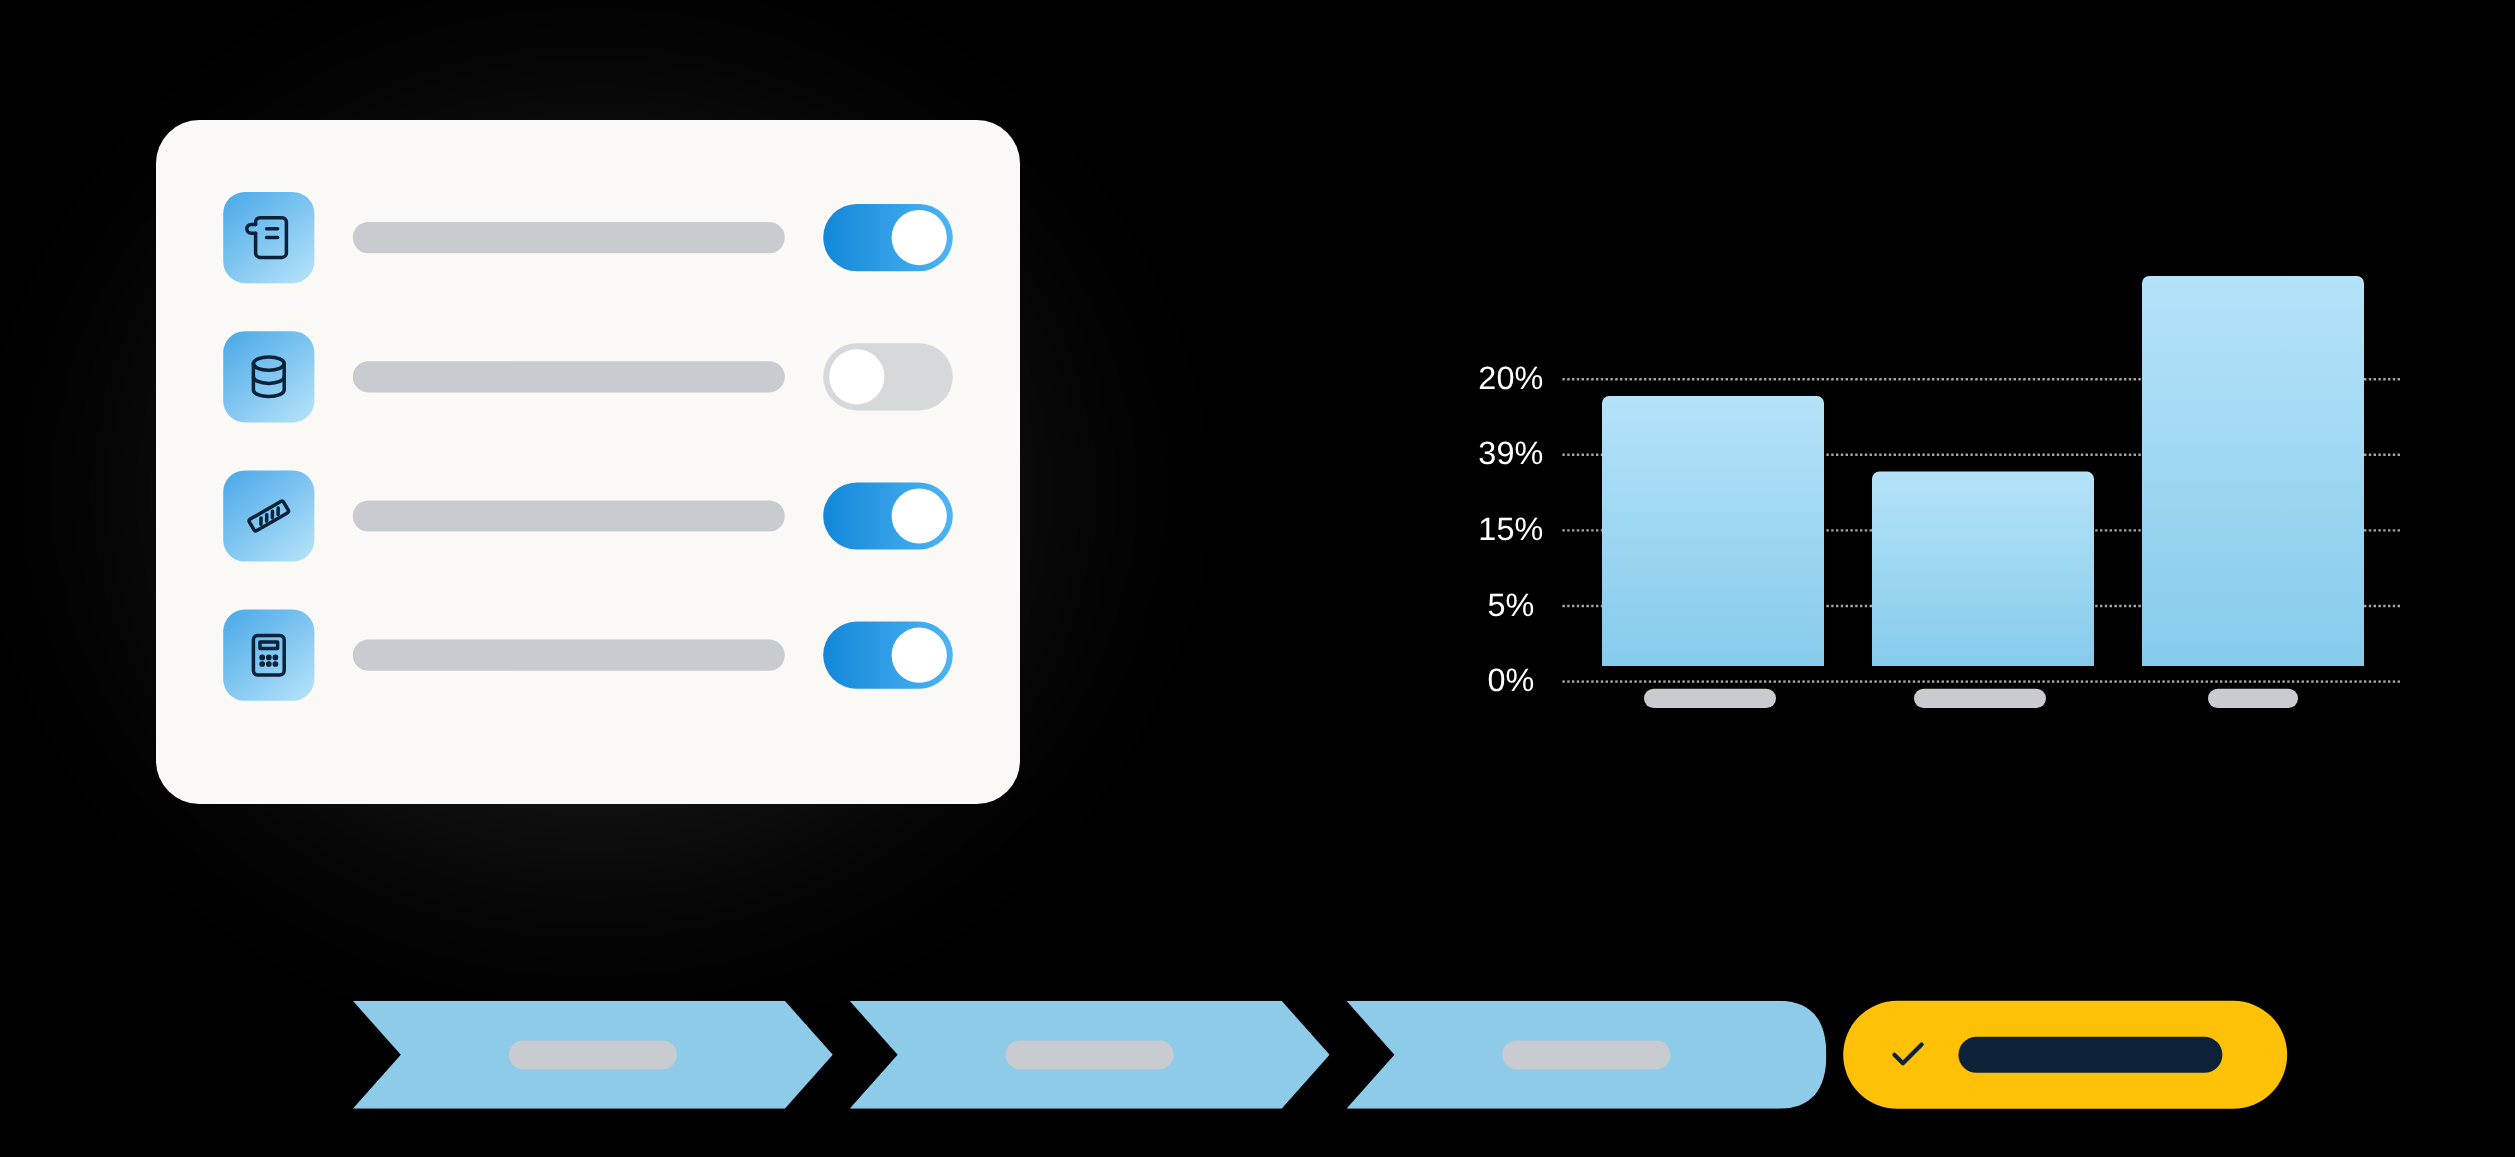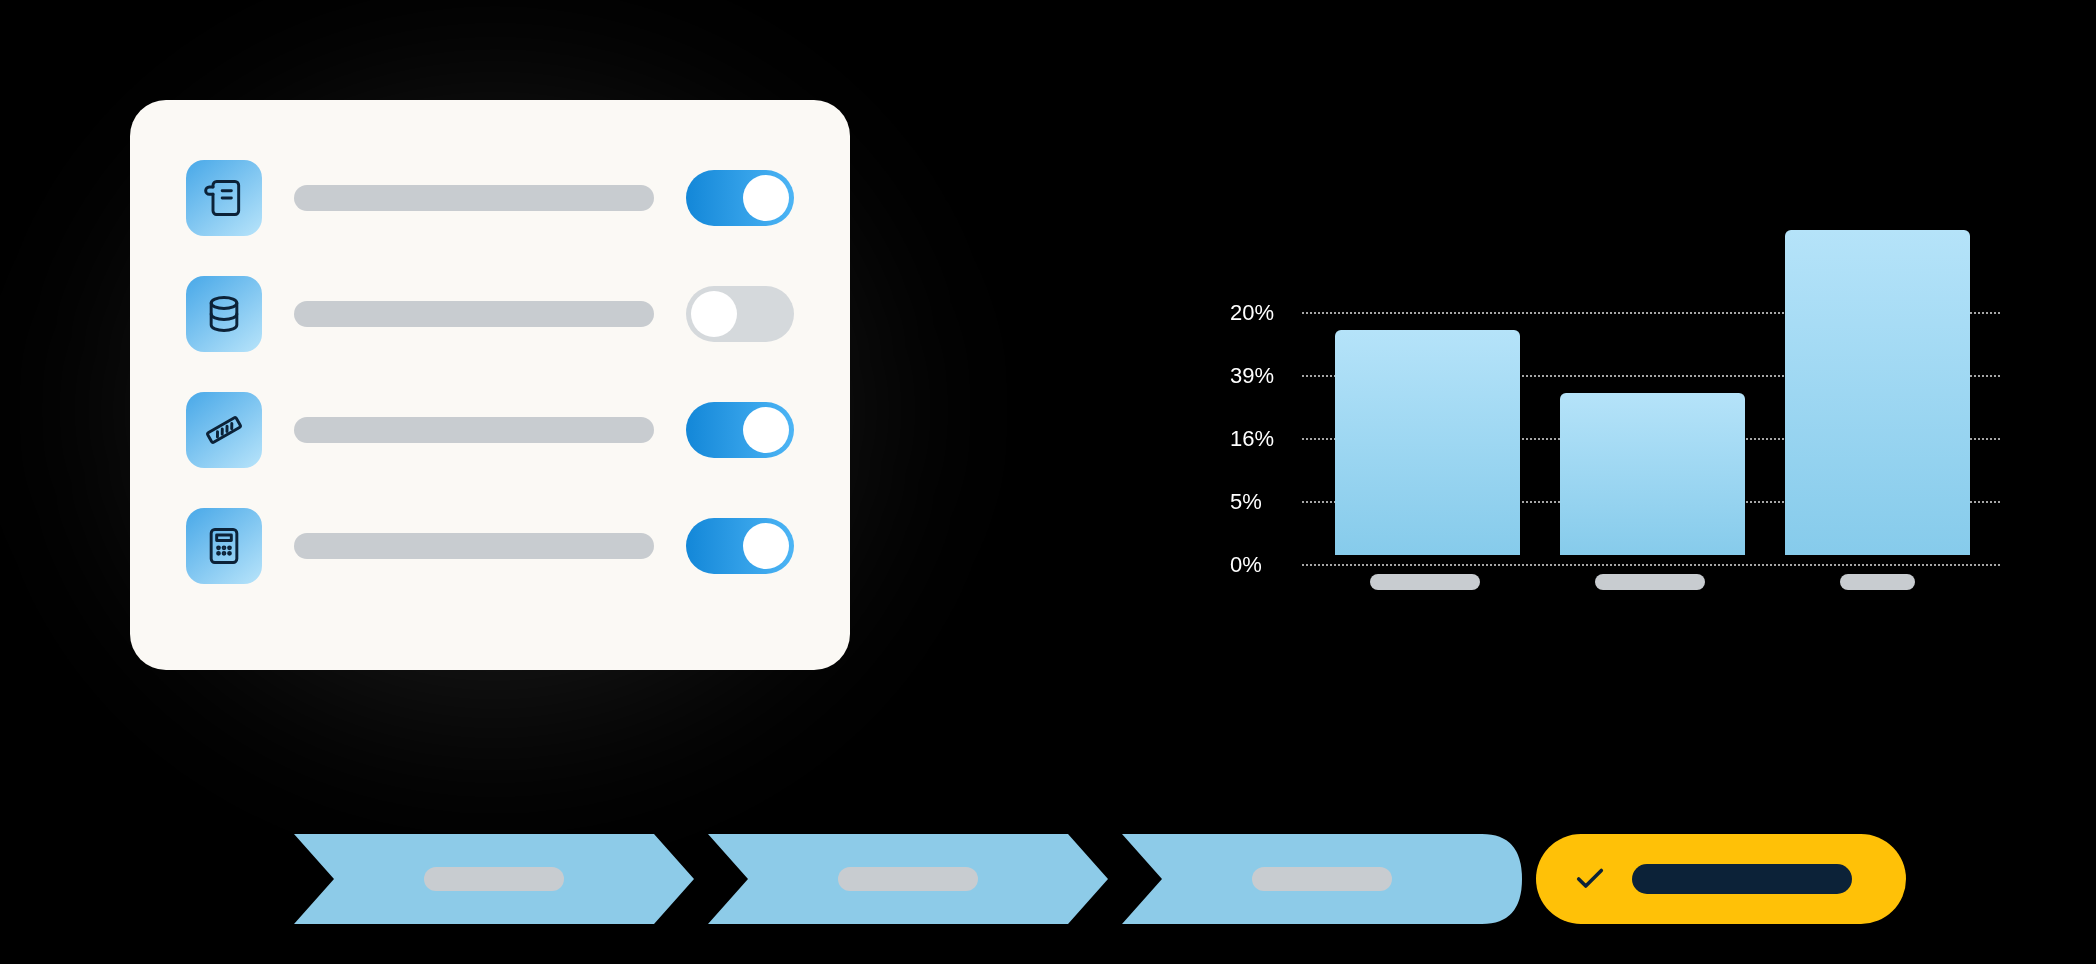--- a/index.html
+++ b/index.html
@@ -94,24 +94,24 @@
     .y-tick {
       position: absolute;
       left: 0;
       width: 100%;
       display: flex;
       align-items: center;
       gap: 14px;
     }
     .y-tick-label {
       color: #fff;
-      font-size: 22px;
+      font-size: 27px;
       font-weight: 500;
       width: 58px;
-      text-align: left;
+      text-align: center;
       flex-shrink: 0;
     }
     .gridline {
       flex: 1;
       height: 0;
       border-top: 2px dotted rgba(255,255,255,0.65);
     }
     .bar {
       position: absolute;
       bottom: 35px;
@@ -253,21 +253,21 @@
 <div class="chart-area">
   <div class="y-tick" style="top:50px">
       <span class="y-tick-label">20%</span>
       <div class="gridline"></div>
     </div>
   <div class="y-tick" style="top:113px">
       <span class="y-tick-label">39%</span>
       <div class="gridline"></div>
     </div>
   <div class="y-tick" style="top:176px">
-      <span class="y-tick-label">16%</span>
+      <span class="y-tick-label">15%</span>
       <div class="gridline"></div>
     </div>
   <div class="y-tick" style="top:239px">
       <span class="y-tick-label">5%</span>
       <div class="gridline"></div>
     </div>
   <div class="y-tick" style="top:302px">
       <span class="y-tick-label">0%</span>
       <div class="gridline"></div>
     </div>

